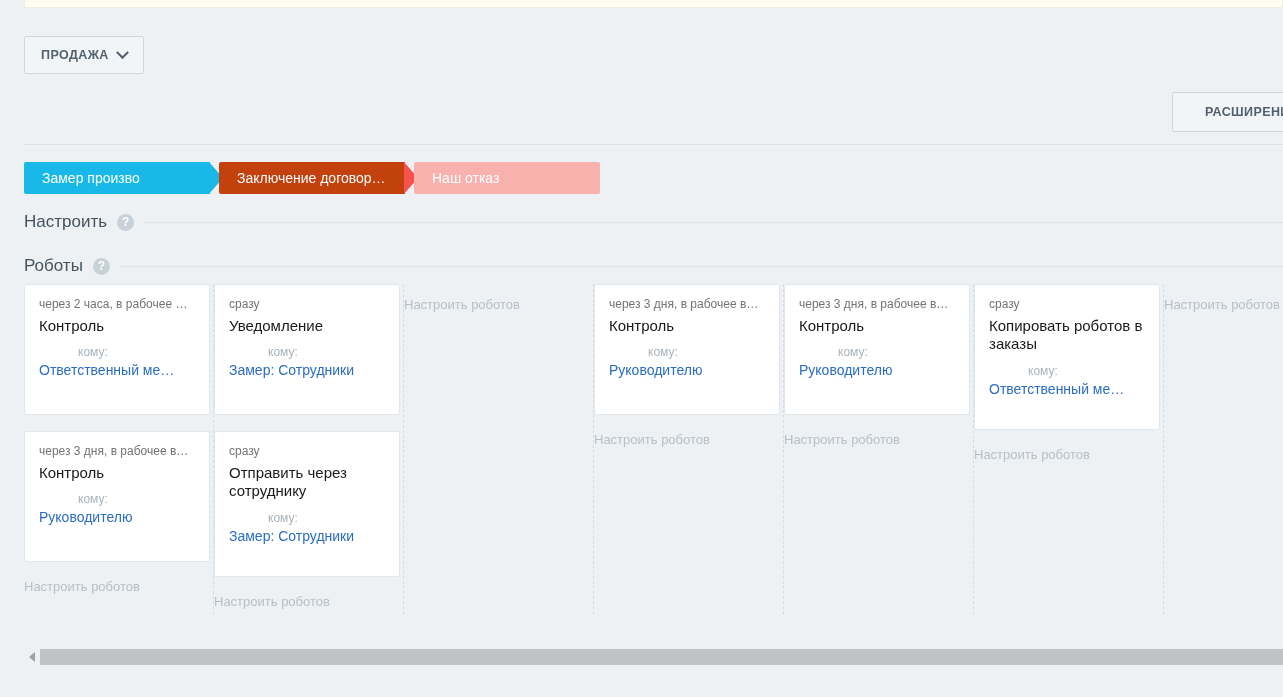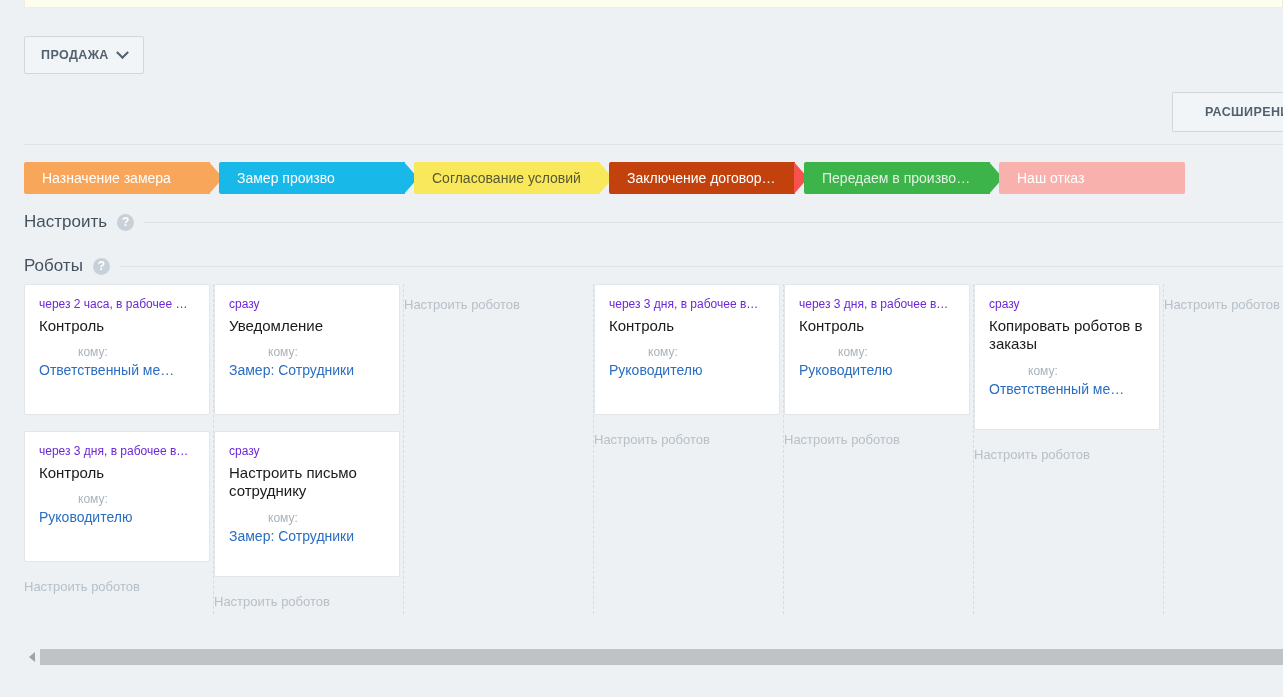--- a/index.html
+++ b/index.html
@@ -118,21 +118,21 @@
   .card {
     position: absolute;
     width: 186px;
     background: #fff;
     border: 1px solid #e0e6ea;
     border-radius: 2px;
     padding: 12px 14px 14px 14px;
     cursor: pointer;
   }
   .card .when {
-    font-size: 12px; color: #6d28d9;
+    font-size: 12px; color: #737373;
     white-space: nowrap; overflow: hidden; text-overflow: ellipsis;
     margin-bottom: 6px;
   }
   .card .name {
     font-size: 15px; color: #1a1a1a; line-height: 1.22;
     margin-bottom: 10px;
   }
   .card .to-label { font-size: 12px; color: #a8b2bb; margin-bottom: 3px; padding-left: 39px; }
   .card .to-value {
     font-size: 14px; color: #2a6dc2;
@@ -178,34 +178,25 @@
   </div>
 </div>
 
 <div class="btn ext-btn">
   <span>РАСШИРЕНИЯ</span>
 </div>
 
 <div class="hr-top"></div>
 
 <div class="stages" id="stages">
-    <div class="stage" style="background: rgb(248, 166, 90); color: rgb(248, 166, 90); width: 186px;">
-      <span class="lbl" style="color: rgb(255, 255, 255);">Назначение замера</span>
-    </div>
     <div class="stage" style="background: rgb(24, 185, 232); color: rgb(24, 185, 232); width: 186px;">
       <span class="lbl" style="color: rgb(255, 255, 255);">Замер произво</span>
     </div>
-    <div class="stage" style="background: rgb(250, 232, 92); color: rgb(250, 232, 92); width: 186px;">
-      <span class="lbl" style="color: rgb(86, 90, 46);">Согласование условий</span>
-    </div>
     <div class="stage" style="background: #c2410c; color: rgb(248, 82, 79); width: 186px;">
       <span class="lbl" style="color: rgb(255, 255, 255);">Заключение договор…</span>
-    </div>
-    <div class="stage" style="background: rgb(60, 180, 74); color: rgb(60, 180, 74); width: 186px;">
-      <span class="lbl" style="color: rgb(223, 242, 224);">Передаем в произво…</span>
     </div>
     <div class="stage last" style="background: rgb(249, 177, 173); color: rgb(249, 177, 173); width: 186px;">
       <span class="lbl" style="color: rgb(255, 255, 255);">Наш отказ</span>
     </div>
   </div>
 
 <div class="section" style="top:212px;">
   <span class="title">Настроить</span>
   <span class="help">?</span>
   <span class="rule"></span>
@@ -235,21 +226,21 @@
     </div>
     <div class="col" style="left: 214px; width: 190px;">
       <div class="card" style="top: 0px; left: 0px; height: 131px;">
         <div class="when">сразу</div>
         <div class="name">Уведомление</div>
         <div class="to-label">кому:</div>
         <div class="to-value">Замер: Сотрудники</div>
       </div>
       <div class="card" style="top: 147px; left: 0px; height: 146px;">
         <div class="when">сразу</div>
-        <div class="name">Настроить письмо сотруднику</div>
+        <div class="name">Отправить через сотруднику</div>
         <div class="to-label">кому:</div>
         <div class="to-value">Замер: Сотрудники</div>
       </div>
       <div class="configure" style="left: 0px; top: 310px;">Настроить роботов</div>
     </div>
     <div class="col" style="left: 404px; width: 190px;">
       <div class="configure" style="left: 0px; top: 13px;">Настроить роботов</div>
     </div>
     <div class="col" style="left: 594px; width: 190px;">
       <div class="card" style="top: 0px; left: 0px; height: 131px;">

